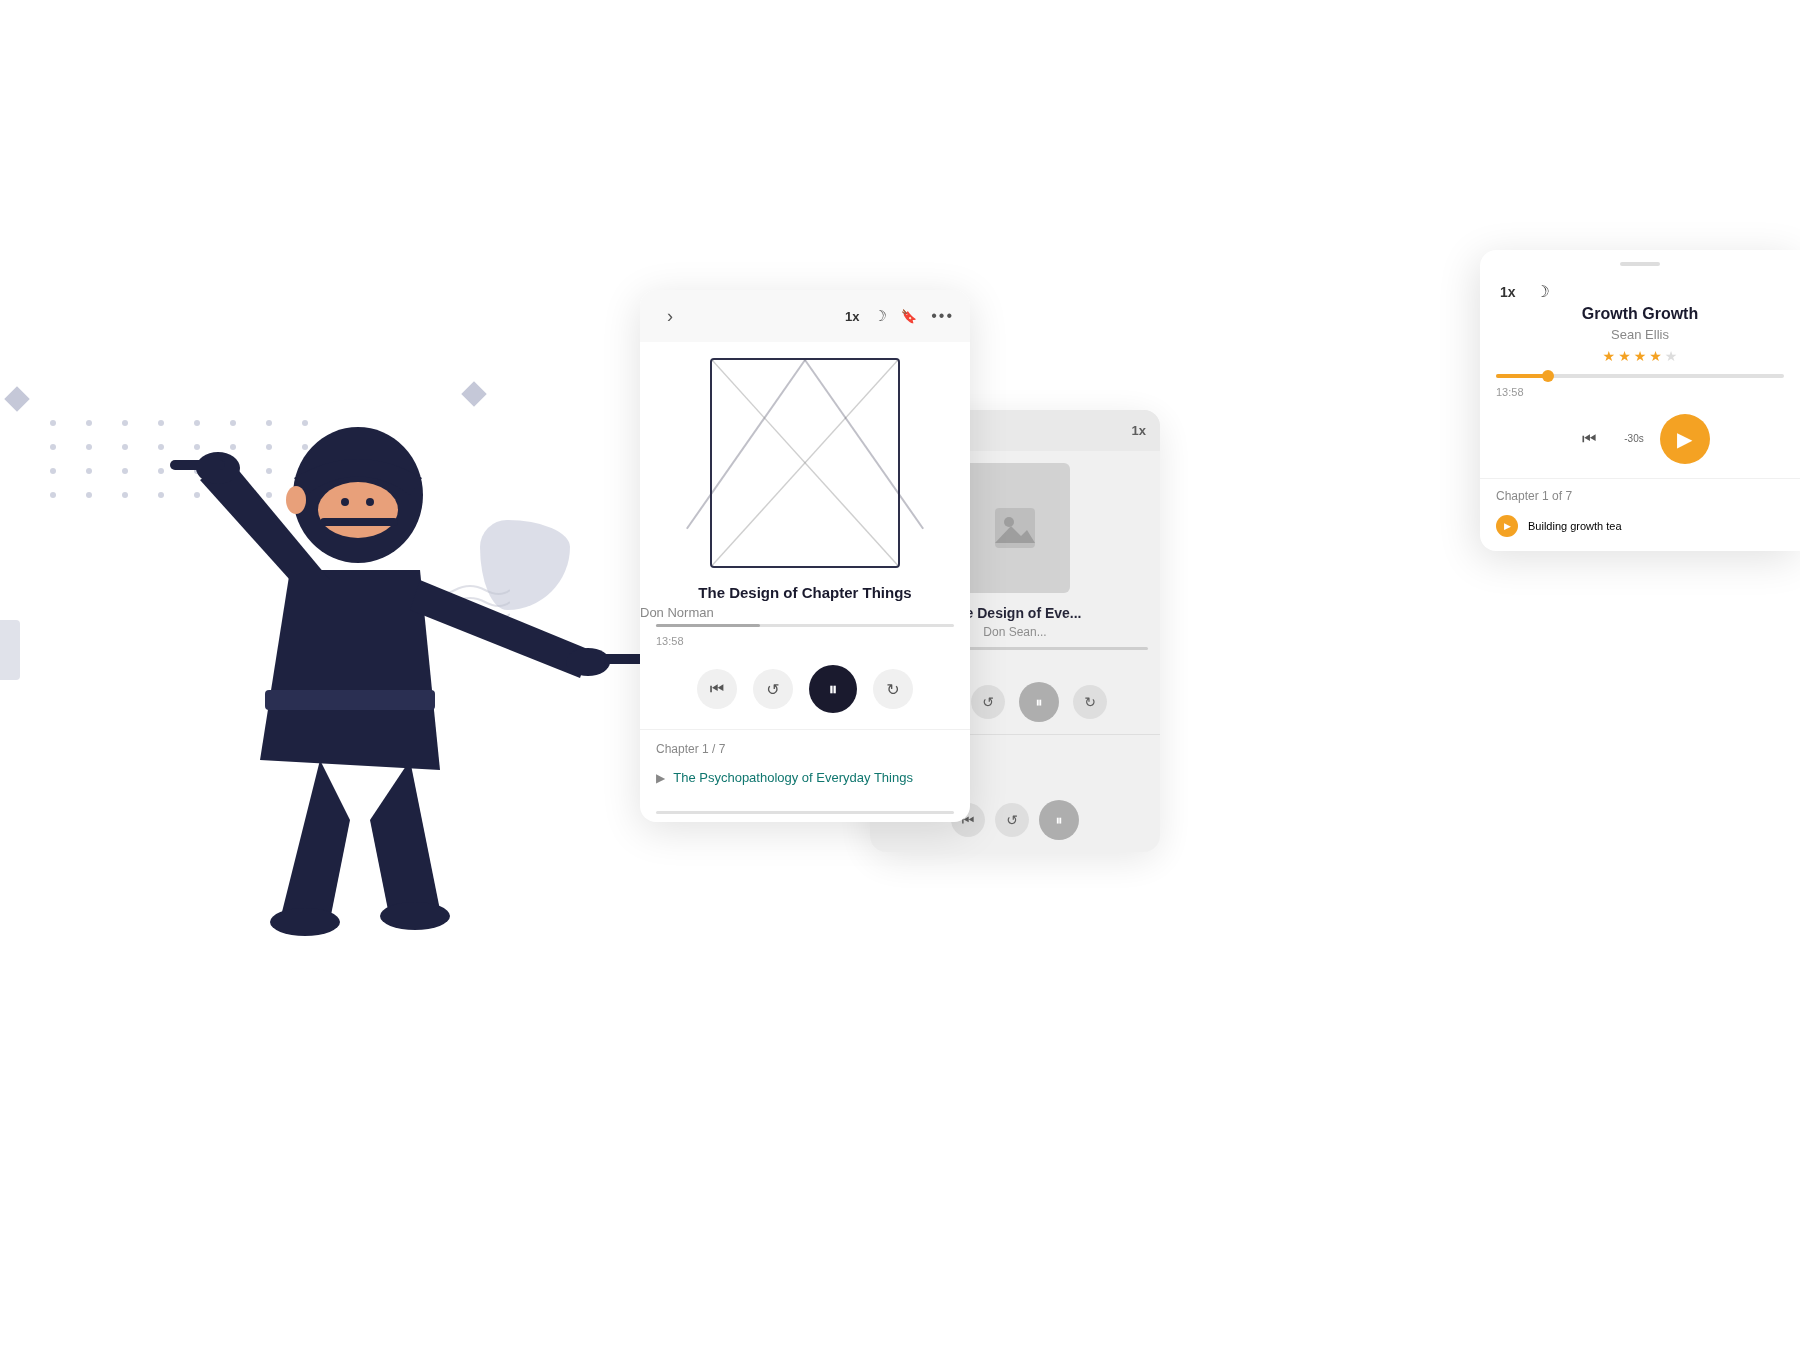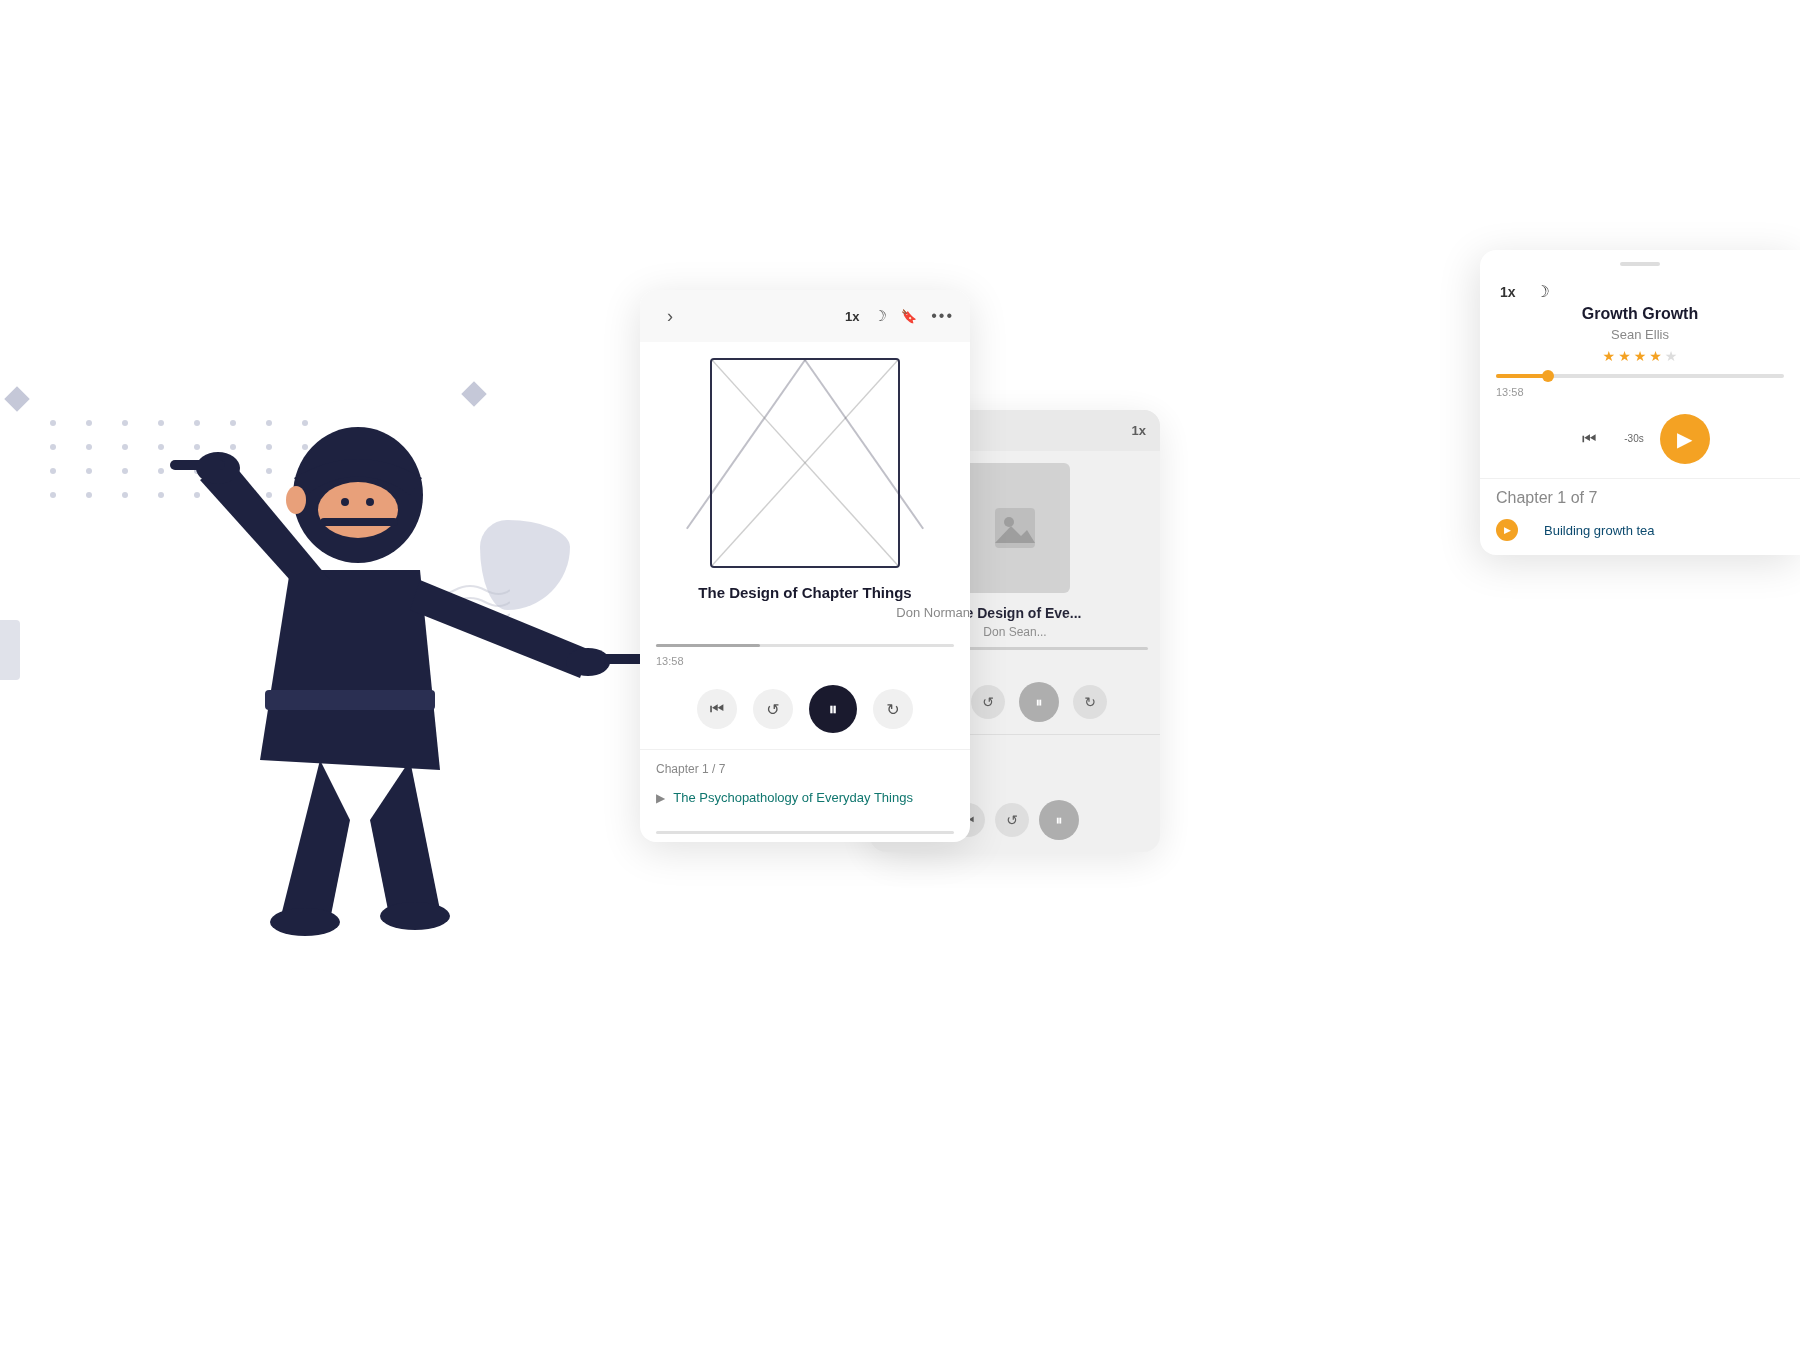--- a/index.html
+++ b/index.html
@@ -124,24 +124,24 @@
     }
 
     .player-card-1 .book-title {
       text-align: center;
       font-size: 15px;
       font-weight: 600;
       color: #1a1a2e;
       padding: 0 16px 4px;
     }
     .player-card-1 .book-author {
-      text-align: right;
+      text-align: left;
       font-size: 13px;
       color: #888;
-      padding-bottom: 24px;
+      padding-bottom: 4px;
     }
 
     .progress-bar-area {
       padding: 0 16px 4px;
     }
     .progress-track {
       height: 3px;
       background: #e0e0e0;
       border-radius: 2px;
       position: relative;
@@ -490,21 +490,21 @@
       width: 50px;
       height: 50px;
       font-size: 20px;
     }
 
     .chapter-section3 {
       padding: 10px 16px;
       border-top: 1px solid #f0f0f0;
     }
     .chapter-label3 {
-      font-size: 16px;
+      font-size: 12px;
       color: #888;
       margin-bottom: 8px;
     }
     .chapter-item3 {
       display: flex;
       align-items: center;
       gap: 10px;
       padding: 4px 0;
     }
     .ch-play-circle {
@@ -516,24 +516,23 @@
       align-items: center;
       justify-content: center;
       flex-shrink: 0;
     }
     .ch-play-circle .tri {
       color: #fff;
       font-size: 9px;
       margin-left: 1px;
     }
     .ch-text3 {
-      font-size: 13px;
-      color: #0c4a6e;
+      font-size: 11px;
+      color: #000000;
       font-weight: 500;
-      margin-left: 16px;
     }
 
     
     .icon-chevron-right::before { content: '›'; font-size: 18px; }
 
     
     .ninja-svg-container {
       position: absolute;
       left: 100px;
       top: 200px;

